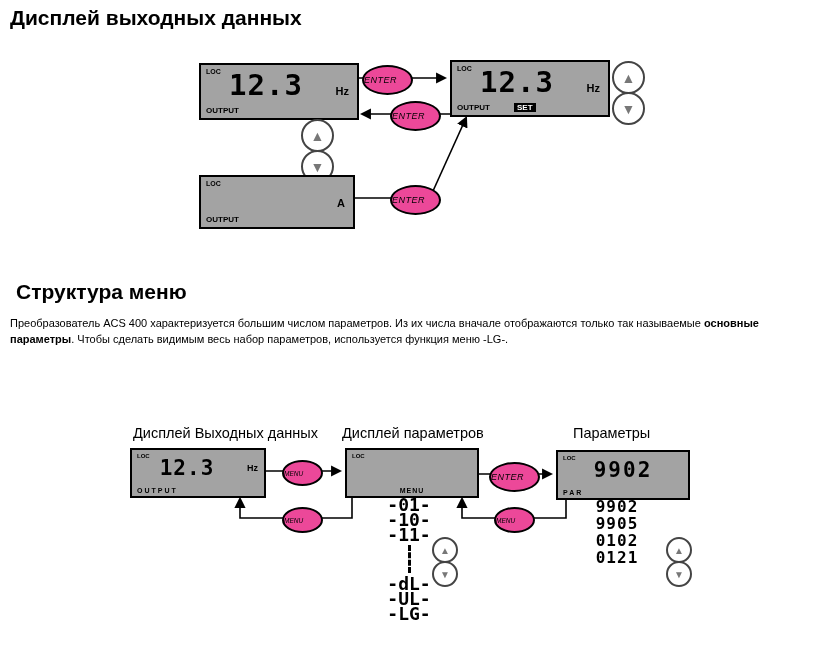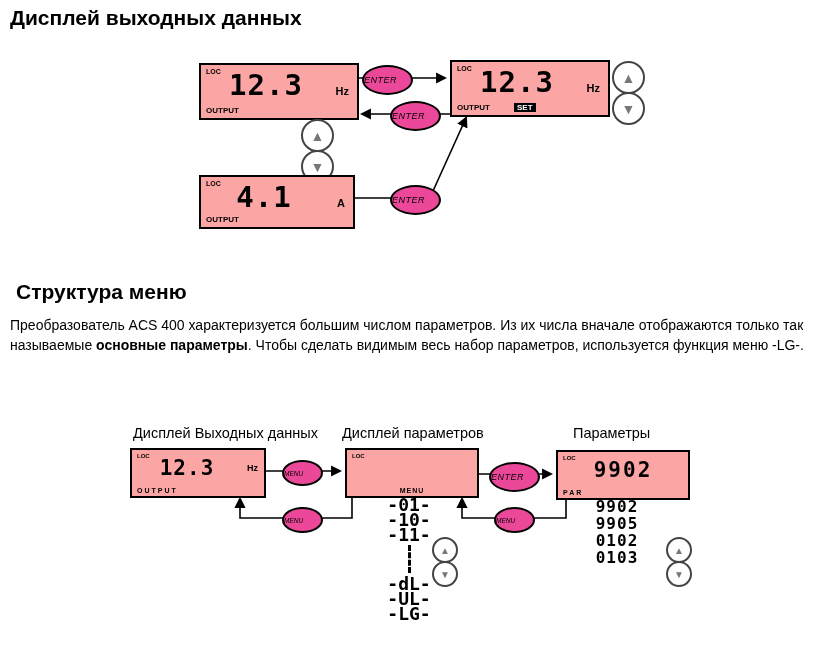--- a/index.html
+++ b/index.html
@@ -1,21 +1,21 @@
 <!DOCTYPE html>
 <html><head>
 <meta charset="utf-8">
 <style>
   html,body{margin:0;padding:0;}
   body{width:824px;height:645px;background:#fff;color:#000;
        font-family:"Liberation Sans",sans-serif;position:relative;overflow:hidden;}
   h1{position:absolute;margin:0;font-size:21px;font-weight:bold;}
-  .para{position:absolute;left:10px;top:316px;width:808px;font-size:14px;line-height:1.42;margin:0;}
+  .para{position:absolute;left:10px;top:316px;width:808px;font-size:11px;line-height:1.42;margin:0;}
   .dlabel{position:absolute;font-size:14.5px;white-space:nowrap;}
-  .display{position:absolute;border:2px solid #000;background:#fca5a5;z-index:2;}
+  .display{position:absolute;border:2px solid #000;background:#a3a3a3;z-index:2;}
   .loc{position:absolute;top:3px;left:5px;font-size:7px;font-weight:bold;}
   .val{position:absolute;top:3px;left:4px;right:30px;text-align:center;white-space:nowrap;
        font-family:"DejaVu Sans Mono",monospace;font-weight:bold;font-size:29px;letter-spacing:1px;}
   .unit{position:absolute;right:8px;top:20px;font-size:11px;font-weight:bold;}
   .status{position:absolute;bottom:3px;left:5px;font-size:8px;font-weight:bold;}
   .badge{position:absolute;bottom:3px;left:62px;background:#000;color:#fff;font-size:8px;font-weight:bold;padding:0 3px;}
   .sm .val{font-size:21px;top:6px;right:26px;}
   .sm .val.full{right:4px;letter-spacing:2px;}
   .sm .unit{font-size:9px;top:13px;right:6px;}
   .sm .loc{font-size:6px;}
@@ -92,21 +92,20 @@
 
 <div class="rbtn big" style="left:301px;top:119px">
   <span>▲</span>
 </div>
 <div class="rbtn big" style="left:301px;top:150px">
   <span>▼</span>
 </div>
 
 <div class="display" style="left:199px;top:175px;width:152px;height:50px">
   <span class="loc">LOC</span>
-  <span class="val">4.1</span>
   <span class="unit">A</span>
   <span class="status">OUTPUT</span>
 </div>
 
 <div class="oval enter" style="left:390px;top:185px">
   <span>ENTER</span>
 </div>
 
 <h1 style="left:16px;top:280px">Структура меню</h1>
 
@@ -163,21 +162,21 @@
   <span>▲</span>
 </div>
 <div class="rbtn small" style="left:432px;top:561px">
   <span>▼</span>
 </div>
 
 <div class="lcdlist" id="param-list">
   <span class="item">9902</span>
   <span class="item">9905</span>
   <span class="item">0102</span>
-  <span class="item">0103</span>
+  <span class="item">0121</span>
 </div>
 
 <div class="rbtn small" style="left:666px;top:537px">
   <span>▲</span>
 </div>
 <div class="rbtn small" style="left:666px;top:561px">
   <span>▼</span>
 </div>
 
 </body></html>

